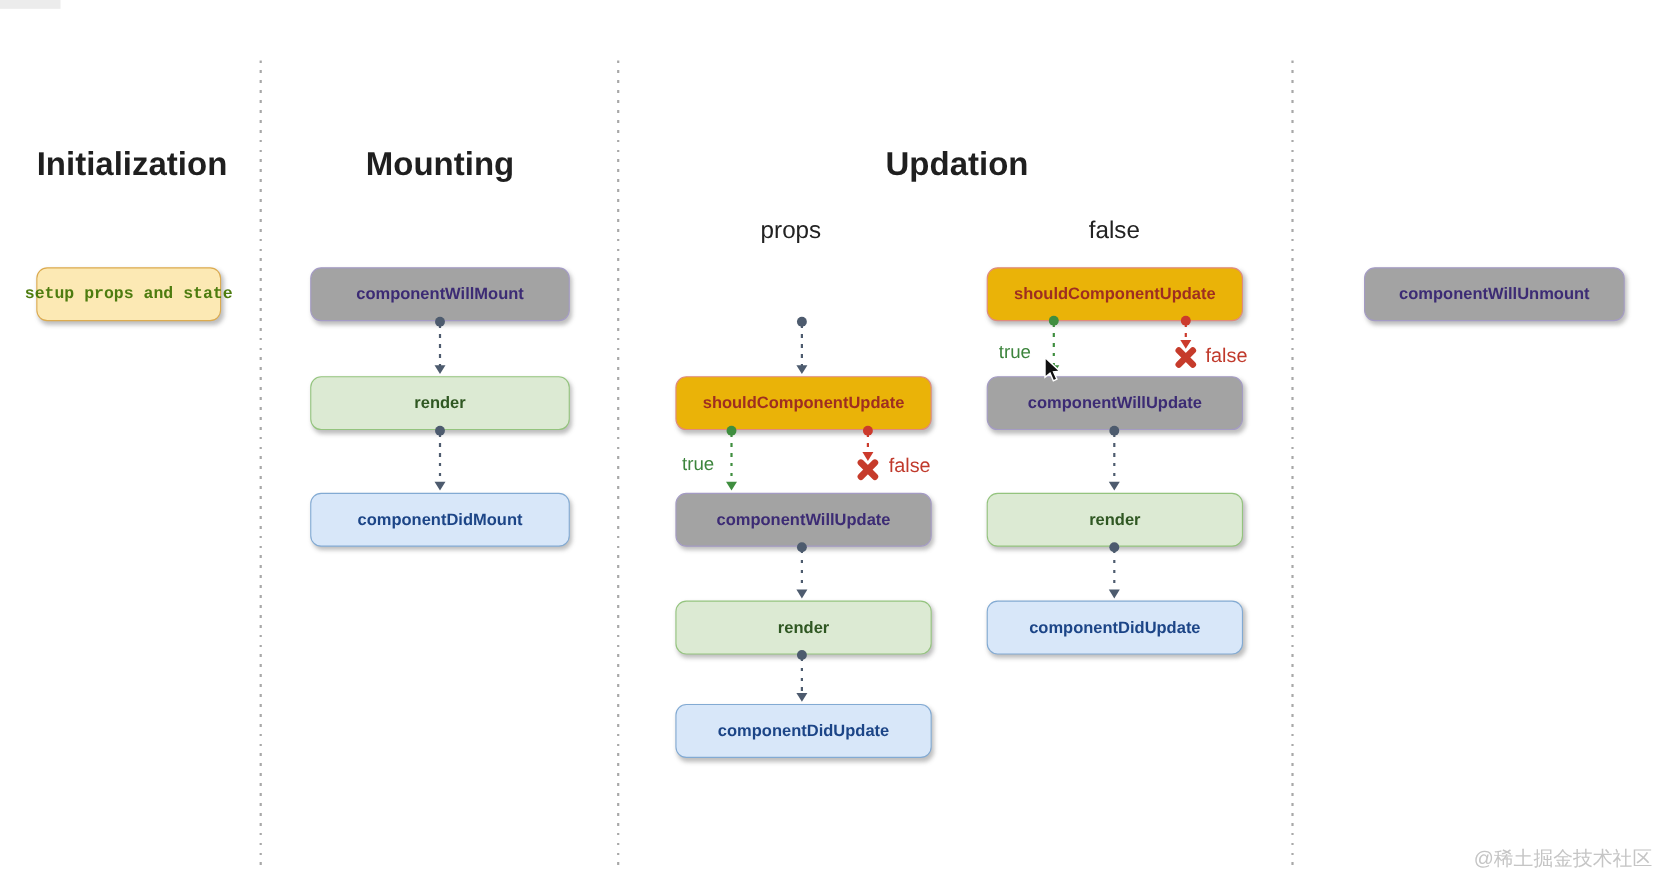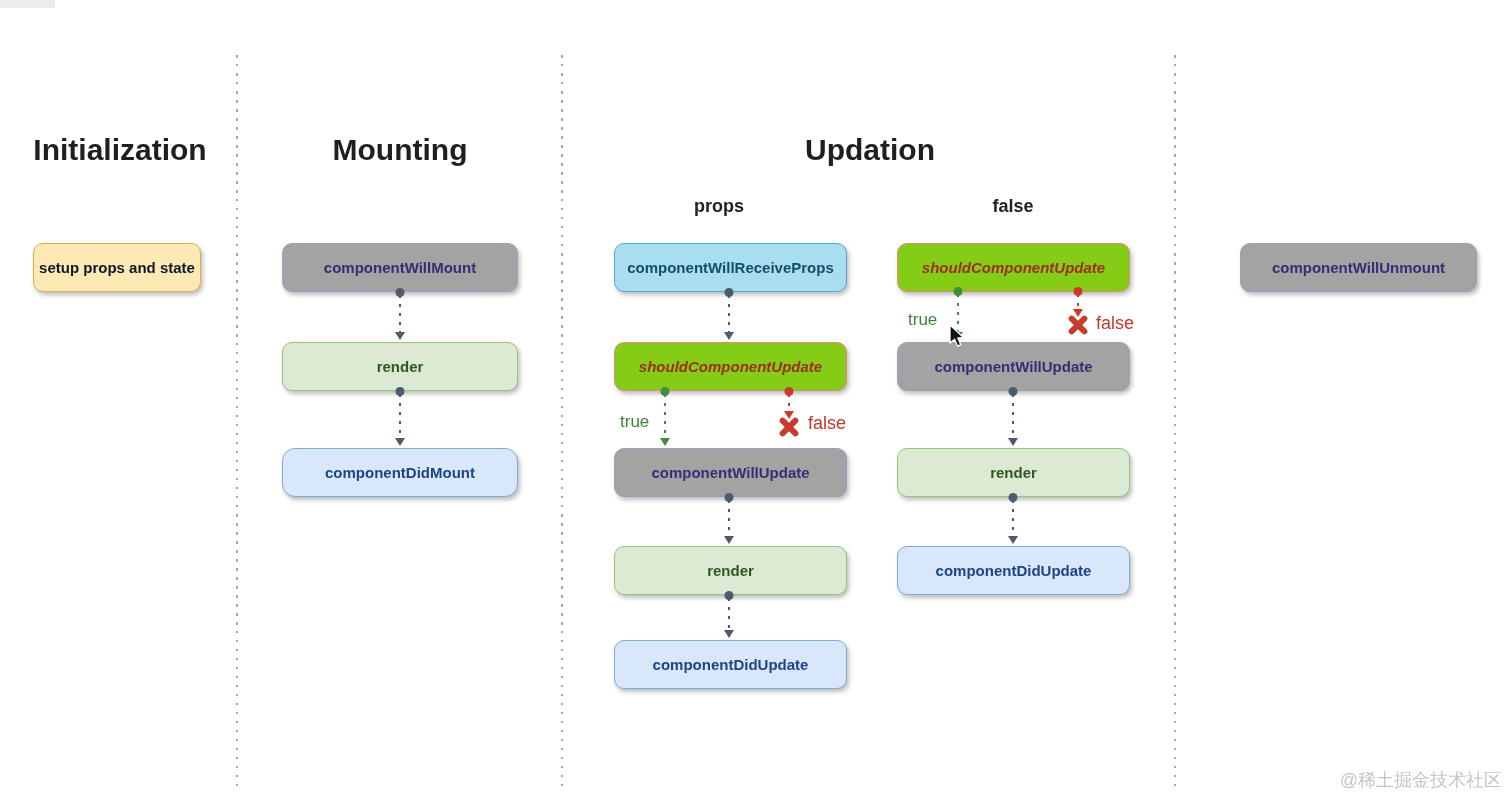--- a/index.html
+++ b/index.html
@@ -13,36 +13,36 @@
     position:absolute; top:55px; height:737px; width:2px;
     background:repeating-linear-gradient(to bottom, #a8a8a8 0 2.5px, transparent 2.5px 9px);
   }
 
   .section-title {
     position:absolute; transform:translateX(-50%);
     font-size:30px; font-weight:700; color:#1f1f1f; white-space:nowrap;
   }
   .sub-title {
     position:absolute; transform:translateX(-50%);
-    font-size:18px; font-weight:700; color:#222; white-space:nowrap;
+    font-size:22px; font-weight:400; color:#222; white-space:nowrap;
   }
 
   .node {
     position:absolute; height:49px; box-sizing:border-box;
     display:flex; align-items:center; justify-content:center;
     border-radius:10px; border:1.6px solid;
     font-size:15px; font-weight:700; white-space:nowrap;
     box-shadow:2px 3px 4px rgba(110,110,110,0.45);
   }
-  .node.yellow   { background:#fce9b4; border-color:#dcab50; color:#0f172a; }
+  .node.yellow   { background:#fce9b4; border-color:#dcab50; color:#4d7c0f;font-family:Liberation Mono, monospace; }
   .node.lavender { background:#a3a3a3; border-color:#a49bc4; color:#3c2b74; }
   .node.green    { background:#dcead3; border-color:#94c47e; color:#2f5722; }
   .node.blue     { background:#d8e7f9; border-color:#82aad3; color:#1c4587; }
   .node.cyan     { background:#a9def1; border-color:#55a9ca; color:#134f66; }
-  .node.red      { background:#84cc16; border-color:#e08a7d; color:#9e2e21;font-style:italic; }
+  .node.red      { background:#eab308; border-color:#e08a7d; color:#9e2e21; }
 
   .arrow { position:absolute; width:12px; transform:translateX(-50%); }
   .arrow .dot {
     position:absolute; top:-4px; left:50%; transform:translateX(-50%);
     width:9px; height:9px; border-radius:50%; background:currentColor;
   }
   .arrow .line {
     position:absolute; top:3px; bottom:7px; left:50%; margin-left:-1px; width:2px;
     background:repeating-linear-gradient(to bottom, currentColor 0 3px, transparent 3px 9px);
   }
@@ -89,34 +89,33 @@
   <div class="section-title" style="left:400px;  top:133px;">Mounting</div>
   <div class="section-title" style="left:870px;  top:133px;">Updation</div>
 
   <div class="sub-title" style="left:719px;  top:196px;">props</div>
   <div class="sub-title" style="left:1013px; top:196px;">false</div>
 
   <div class="node yellow" style="left:33px; top:243px; width:168px;">setup props and state</div>
 
   <div class="node lavender" style="left:282px; top:243px; width:236px;">componentWillMount</div>
   <div class="node green" style="left:282px; top:342px; width:236px;">render</div>
-  <div class="node blue" style="left:282px; top:448px; width:236px;border-radius:13px;">componentDidMount</div>
+  <div class="node blue" style="left:282px; top:448px; width:236px;">componentDidMount</div>
 
   <div class="arrow slate" style="left:400px; top:292px; height:48px;">
       <span class="dot"></span>
       <span class="line"></span>
       <span class="head"></span>
     </div>
   <div class="arrow slate" style="left:400px; top:391px; height:55px;">
       <span class="dot"></span>
       <span class="line"></span>
       <span class="head"></span>
     </div>
 
-  <div class="node cyan" style="left:614px; top:243px; width:233px;">componentWillReceiveProps</div>
   <div class="node red" style="left:614px; top:342px; width:233px;">shouldComponentUpdate</div>
   <div class="node lavender" style="left:614px; top:448px; width:233px;">componentWillUpdate</div>
   <div class="node green" style="left:614px; top:546px; width:233px;">render</div>
   <div class="node blue" style="left:614px; top:640px; width:233px;">componentDidUpdate</div>
 
   <div class="arrow slate" style="left:729px; top:292px; height:48px;">
       <span class="dot"></span>
       <span class="line"></span>
       <span class="head"></span>
     </div>

